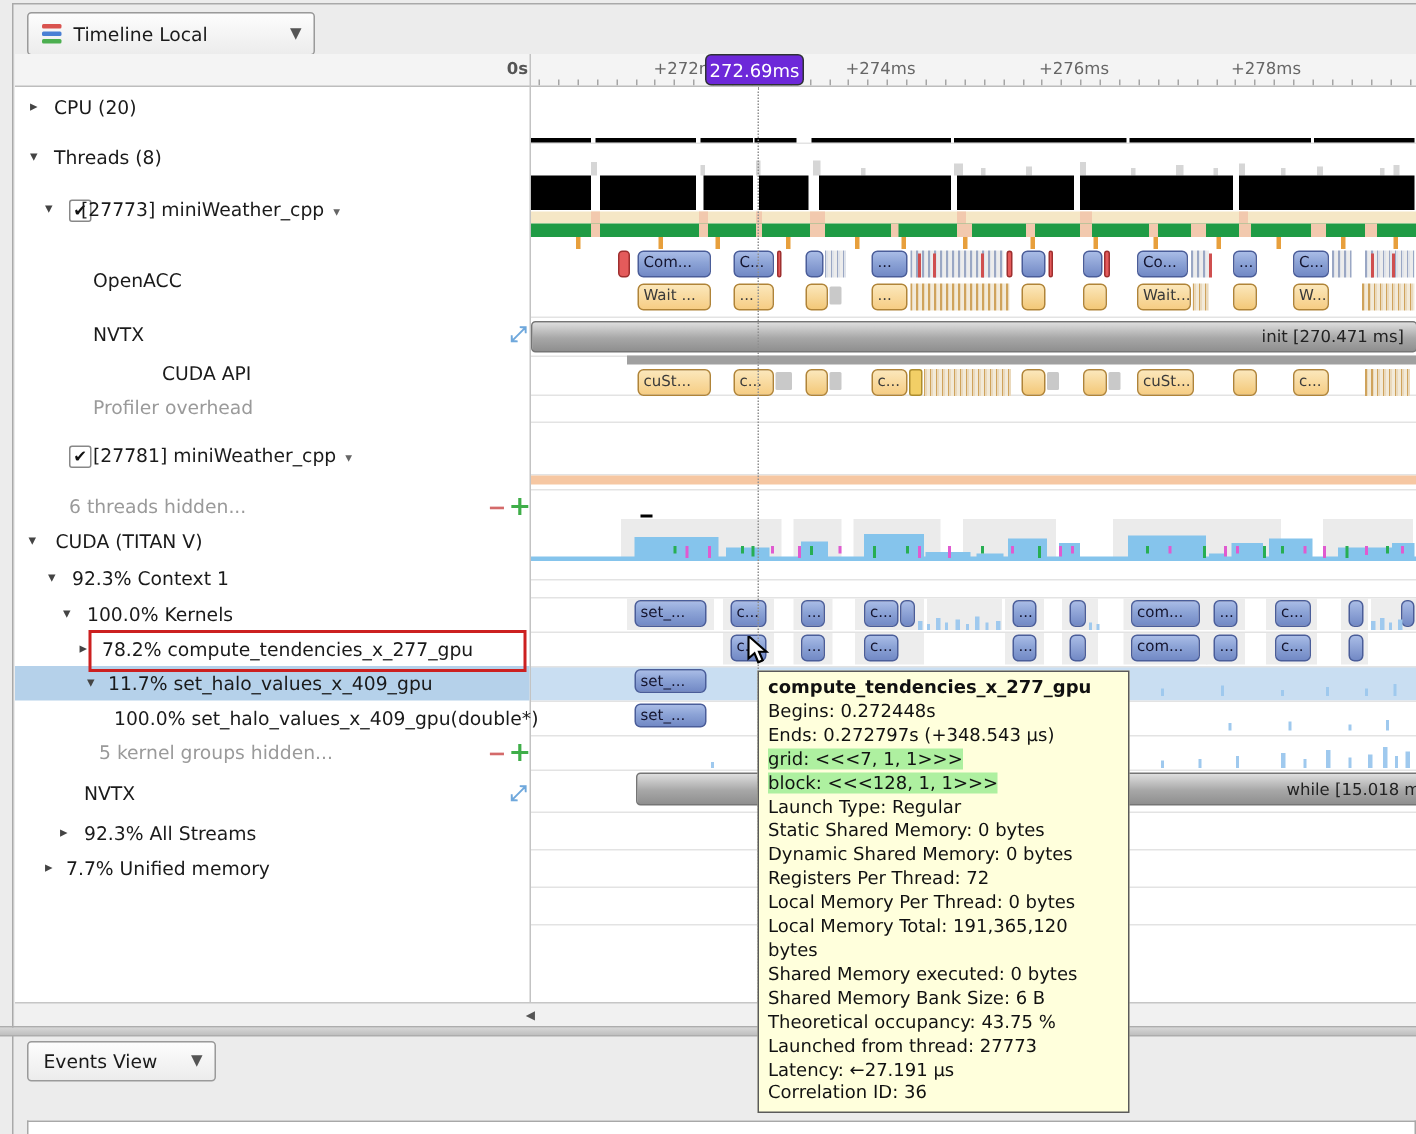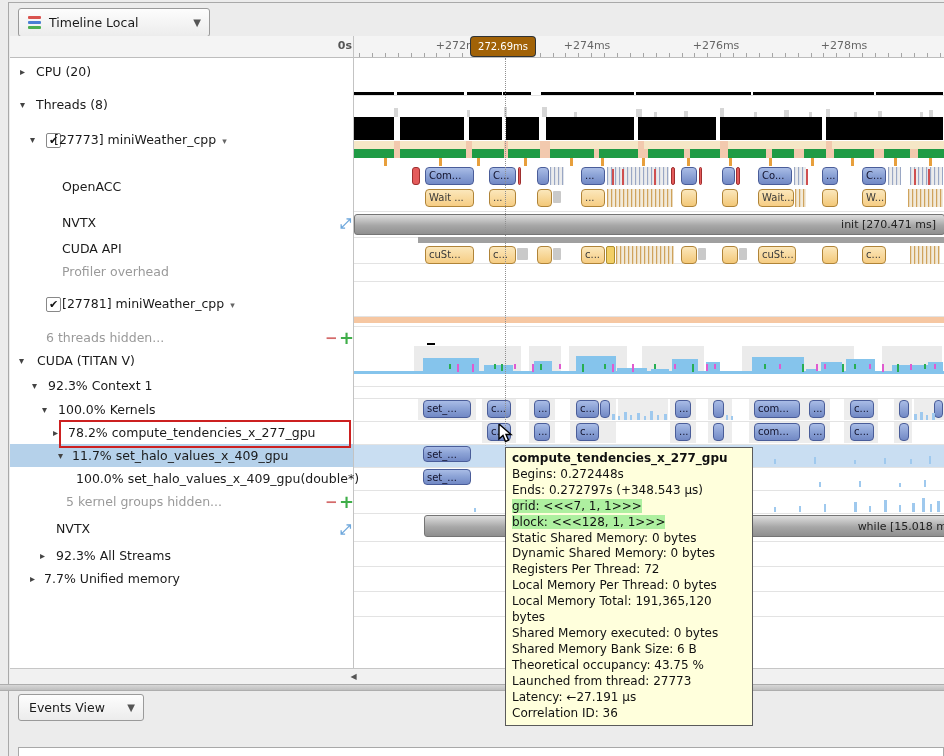--- a/index.html
+++ b/index.html
@@ -16,21 +16,21 @@
   .dd-caret{margin-left:auto;color:#555;font-size:10px;padding-right:8px;}
   .view-icon{width:13px;height:13px;margin:0 8px 0 9px;display:flex;flex-direction:column;justify-content:space-between;}
   .view-icon span{height:3px;border-radius:1px;}
   
   .main-panel{left:10px;top:36px;width:934px;height:632px;background:#ffffff;border-top:1px solid #b5b5b5;}
   .ruler{left:10px;top:36px;width:934px;height:22px;background:#f4f4f4;border-bottom:1px solid #bdbdbd;box-sizing:border-box;}
   .ruler-origin{position:absolute;right:592px;top:3px;font-size:11px;font-weight:bold;color:#555;}
   .vsep{left:353px;top:36px;width:0;height:632px;border-left:1px solid #c3c3c3;}
   .tick-label{position:absolute;top:3px;transform:translateX(-50%);font-size:11px;color:#666;white-space:nowrap;}
   .mtick{position:absolute;bottom:0;width:1px;height:4px;background:#a5a5a5;}
-  .badge{position:absolute;background:#a16207;color:#fff;font-size:10px;border-radius:3px;
+  .badge{position:absolute;background:#6d28d9;color:#fff;font-size:12px;border-radius:3px;
          display:flex;align-items:center;justify-content:center;box-shadow:0 0 0 1px #2e3235;}
   
   .tree-row{position:absolute;left:10px;width:343px;height:17px;font-size:12.5px;color:#1a1a1a;white-space:nowrap;}
   .tree-row.muted{color:#9a9a9a;}
   .tree-arrow{position:absolute;top:2px;font-size:10px;color:#444;}
   .tree-label{position:absolute;top:0;}
   .tree-cb{position:absolute;top:1px;width:13px;height:13px;background:#fff;border:1px solid #888;border-radius:2px;
            font-size:11px;line-height:13px;text-align:center;color:#111;}
   .tree-dd{color:#666;font-size:9px;margin-left:6px;}
   .icon-expand{position:absolute;left:330px;top:0px;color:#6fa8dc;font-size:14px;font-weight:bold;}
@@ -167,21 +167,21 @@
         <div class="tree-cb" style="left: 36px;">✔</div>
         <div class="tree-label" style="left: 44px;">[27773] miniWeather_cpp<span class="tree-dd">▾</span></div>
       </div>
       <div class="tree-row" style="top: 179px;">
         <div class="tree-label" style="left: 52px;">OpenACC</div>
       </div>
       <div class="tree-row" style="top: 215px;">
         <div class="tree-label" style="left: 52px;">NVTX</div>
         <div class="icon-expand">⤢</div>
       </div>
-      <div class="tree-row" style="top: 241px;">
+      <div class="tree-row" style="top: 241px; margin-left: 46px;">
         <div class="tree-label" style="left: 52px;">CUDA API</div>
       </div>
       <div class="tree-row muted" style="top: 264px;">
         <div class="tree-label" style="left: 52px;">Profiler overhead</div>
       </div>
       <div class="tree-row" style="top: 296px;">
         <div class="tree-cb" style="left: 36px;">✔</div>
         <div class="tree-label" style="left: 52px;">[27781] miniWeather_cpp<span class="tree-dd">▾</span></div>
       </div>
       <div class="tree-row muted" style="top: 330px;">
@@ -582,20 +582,21 @@
 
   <div class="abs cursor-line"></div>
 
   <div class="abs tooltip">
     <div class="title">compute_tendencies_x_277_gpu</div>
     <div id="tooltip-lines">
         <div>Begins: 0.272448s</div>
         <div>Ends: 0.272797s (+348.543 µs)</div>
         <div><span class="hl">grid:  &lt;&lt;&lt;7, 1, 1&gt;&gt;&gt;</span></div>
         <div><span class="hl">block: &lt;&lt;&lt;128, 1, 1&gt;&gt;&gt;</span></div>
+        <div>Launch Type: Regular</div>
         <div>Static Shared Memory: 0 bytes</div>
         <div>Dynamic Shared Memory: 0 bytes</div>
         <div>Registers Per Thread: 72</div>
         <div>Local Memory Per Thread: 0 bytes</div>
         <div>Local Memory Total: 191,365,120 bytes</div>
         <div>Shared Memory executed: 0 bytes</div>
         <div>Shared Memory Bank Size: 6 B</div>
         <div>Theoretical occupancy: 43.75 %</div>
         <div>Launched from thread: 27773</div>
         <div>Latency: ←27.191 µs</div>

